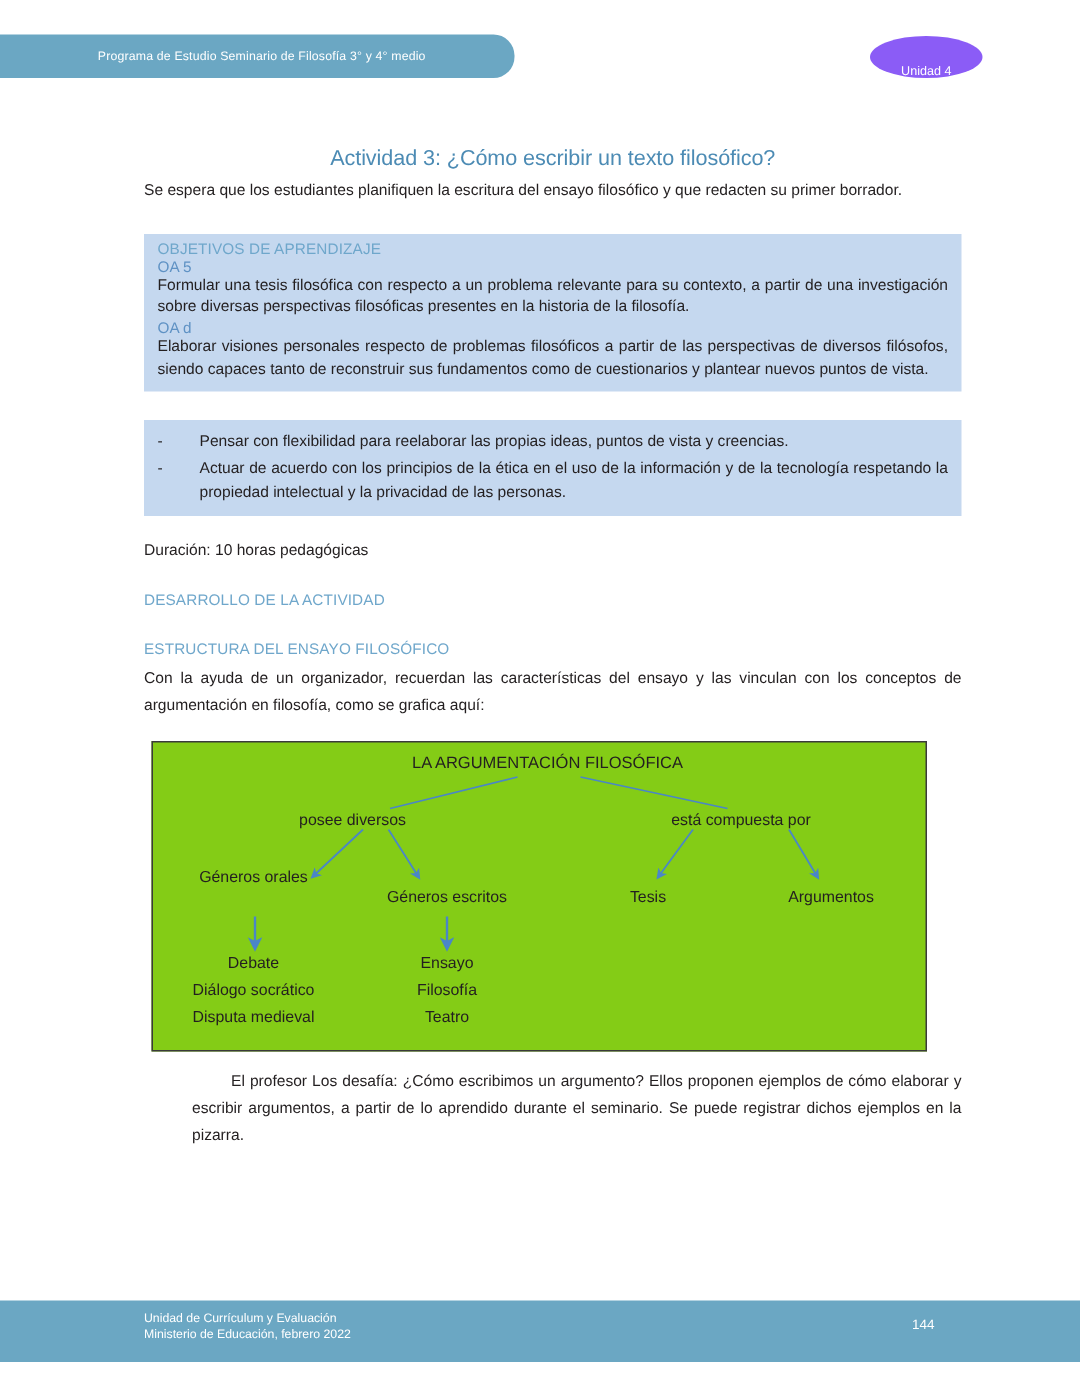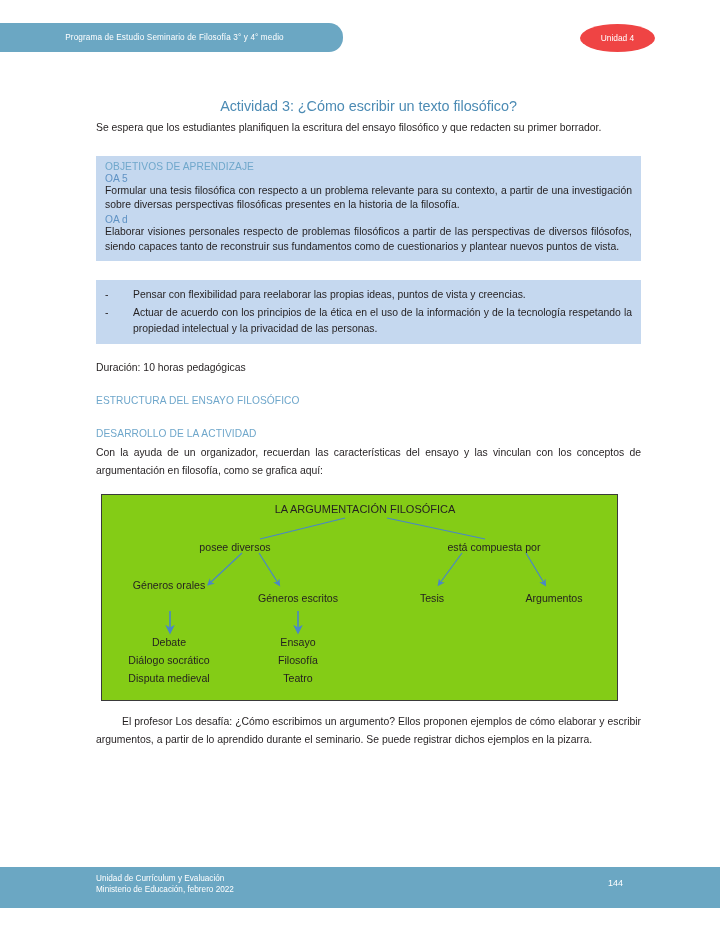--- a/index.html
+++ b/index.html
@@ -36,23 +36,23 @@
     white-space: nowrap;
     padding-left: 14px;
   }
   .unit-badge {
     position: absolute;
     left: 580px;
     top: 24px;
     width: 75px;
     height: 28px;
     border-radius: 50%;
-    background: #ef4444;
+    background: #8b5cf6;
     display: flex;
-    align-items: center;
+    align-items: flex-end;
     justify-content: center;
   }
   .unit-badge-text {
     color: #ffffff;
     font-size: 8.4px;
     white-space: nowrap;
   }
 
   
   .content {
@@ -79,20 +79,21 @@
 
   p.body-text {
     font-size: 10.4px;
     line-height: 17.8px;
     text-align: justify;
     margin: 5px 0 0 0;
     color: #231f20;
   }
   p.body-text.indent {
     text-indent: 26px;
+    margin-left: 32px;
   }
 
   
   .info-box {
     background: #c5d8ef;
     padding: 5px 9px 7px 9px;
     margin-top: 19px;
   }
   .info-box .box-title {
     color: #6fa7cb;
@@ -219,23 +220,23 @@
       </li>
       <li>
         <span class="dash">-</span>
         <span class="li-text">Actuar de acuerdo con los principios de la ética en el uso de la información y de la tecnología respetando la propiedad intelectual y la privacidad de las personas.</span>
       </li>
     </ul>
   </div>
 
   <div class="duration">Duración: 10 horas pedagógicas</div>
 
+  <div class="section-label">DESARROLLO DE LA ACTIVIDAD</div>
+
   <div class="section-label">ESTRUCTURA DEL ENSAYO FILOSÓFICO</div>
-
-  <div class="section-label">DESARROLLO DE LA ACTIVIDAD</div>
   <p class="body-text">Con la ayuda de un organizador, recuerdan las características del ensayo y las vinculan con los conceptos de argumentación en filosofía, como se grafica aquí:</p>
 
   <div class="diagram-wrap">
     <svg width="513" height="203" viewBox="0 0 513 203">
       <defs>
         <marker id="ah" markerWidth="7" markerHeight="7" refX="2.6" refY="3" orient="auto">
           <path d="M0,0 L6,3 L0,6 L1.6,3 Z" fill="#4a86c8"></path>
         </marker>
       </defs>
 

